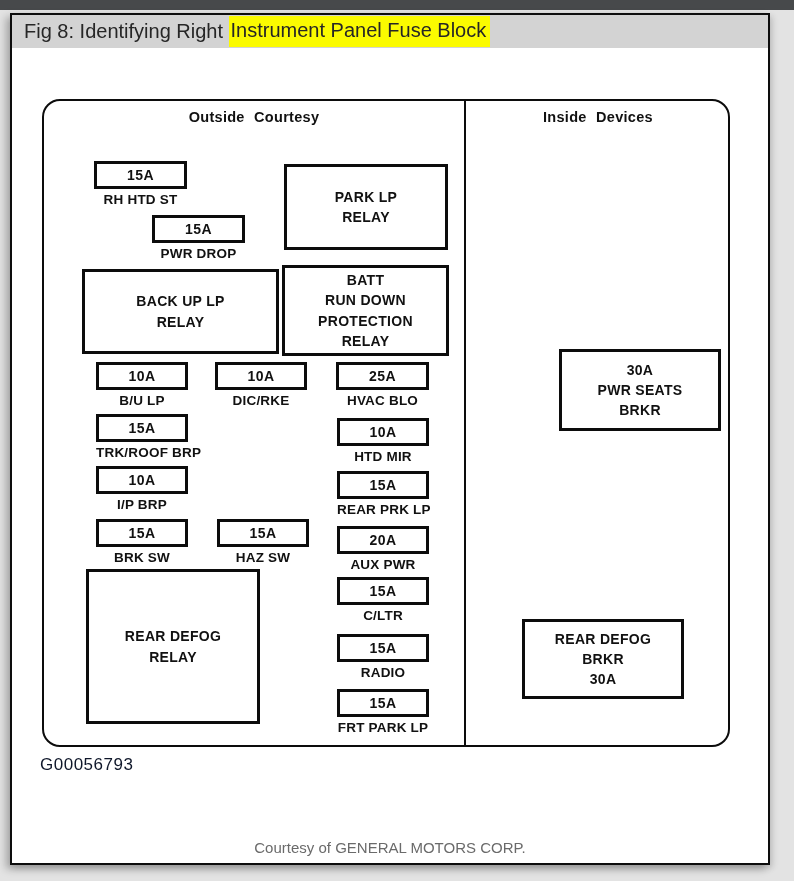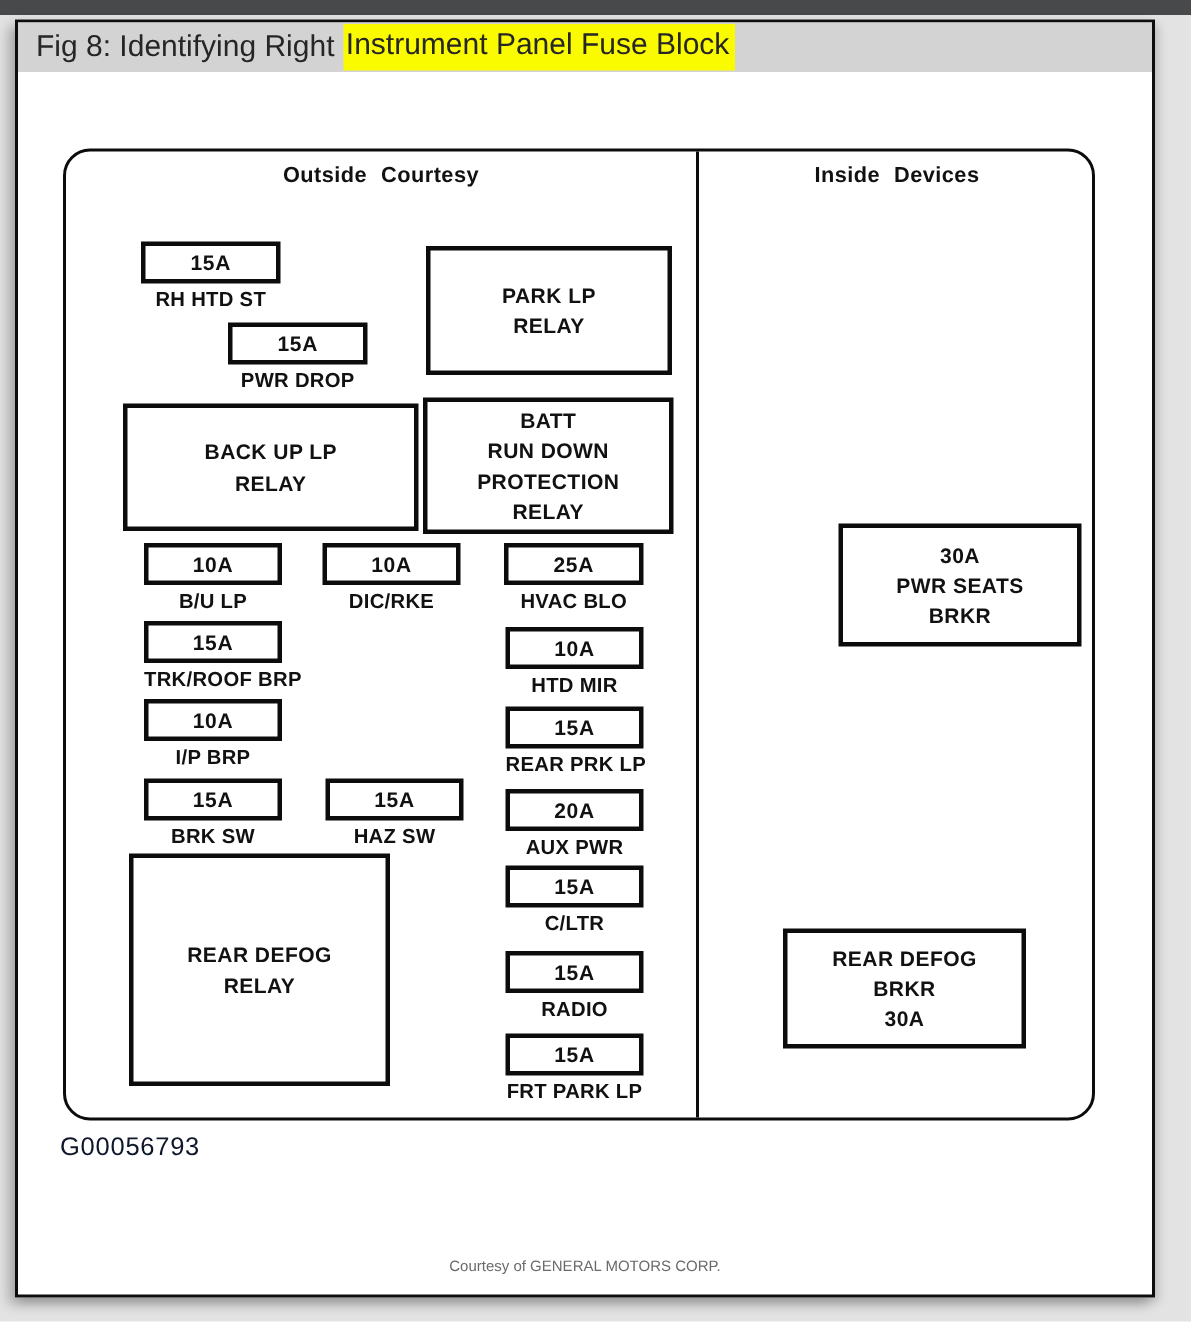--- a/index.html
+++ b/index.html
@@ -77,21 +77,21 @@
     white-space: pre-line;
     letter-spacing: 0.3px;
   }
   .figure-id {
     position: absolute; left: 28px; top: 740px;
     font-size: 17px; color: #0f172a; letter-spacing: 0.5px;
   }
   .courtesy {
     position: absolute; left: 0; right: 0; top: 824px;
     text-align: center;
-    font-size: 10px; color: #6a6a6a;
+    font-size: 15px; color: #6a6a6a;
   }
 </style>
 </head>
 <body>
 
 <div class="topbar"></div>
 
 <div class="page">
 
   <div class="header-bar"><span>Fig 8: Identifying Right </span><span class="hl">Instrument Panel Fuse Block</span></div>

